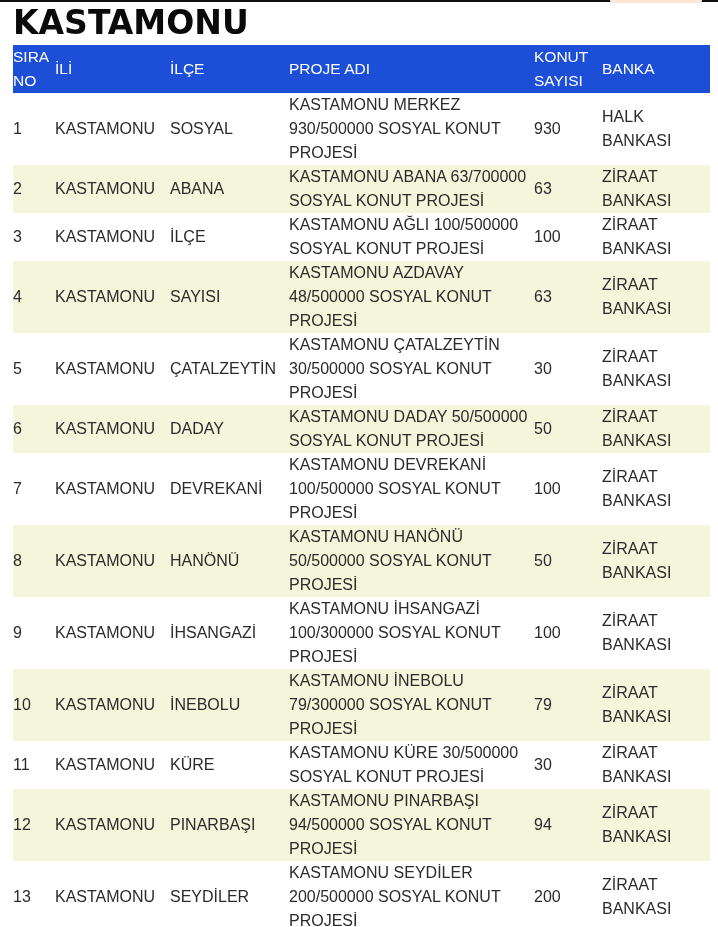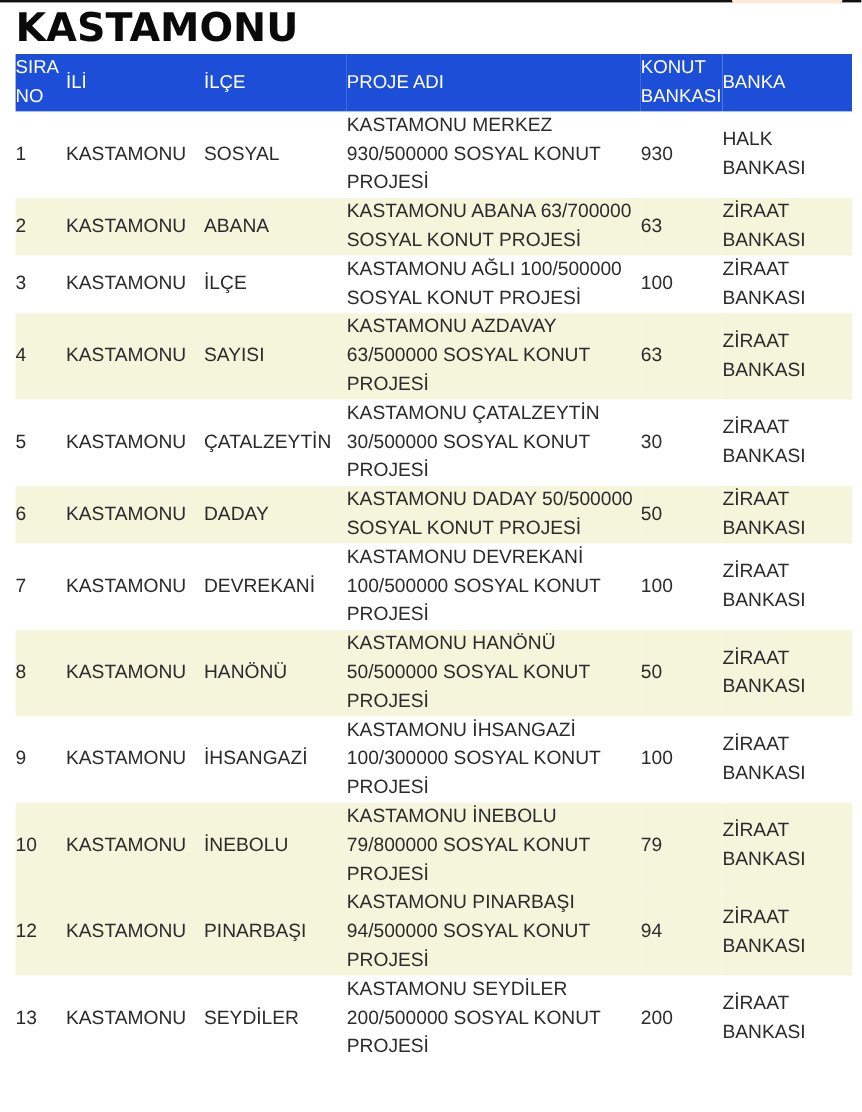--- a/index.html
+++ b/index.html
@@ -56,21 +56,21 @@
       <col class="c-proje">
       <col class="c-konut">
       <col class="c-banka">
   </colgroup>
   <thead>
     <tr>
       <th class="h-no">SIRA NO</th>
       <th>İLİ</th>
       <th>İLÇE</th>
       <th>PROJE ADI</th>
-      <th>KONUT BANKASI</th>
+      <th>KONUT SAYISI</th>
       <th>BANKA</th>
     </tr>
   </thead>
   <tbody>
     <tr class="odd h3">
       <td class="c-no">1</td>
       <td>KASTAMONU</td>
       <td>SOSYAL</td>
       <td>KASTAMONU MERKEZ 930/500000 SOSYAL KONUT PROJESİ</td>
       <td>930</td>
@@ -89,21 +89,21 @@
       <td>KASTAMONU</td>
       <td>İLÇE</td>
       <td>KASTAMONU AĞLI 100/500000 SOSYAL KONUT PROJESİ</td>
       <td>100</td>
       <td>ZİRAAT BANKASI</td>
     </tr>
     <tr class="even h3">
       <td class="c-no">4</td>
       <td>KASTAMONU</td>
       <td>SAYISI</td>
-      <td>KASTAMONU AZDAVAY 63/500000 SOSYAL KONUT PROJESİ</td>
+      <td>KASTAMONU AZDAVAY 48/500000 SOSYAL KONUT PROJESİ</td>
       <td>63</td>
       <td>ZİRAAT BANKASI</td>
     </tr>
     <tr class="odd h3">
       <td class="c-no">5</td>
       <td>KASTAMONU</td>
       <td>ÇATALZEYTİN</td>
       <td>KASTAMONU ÇATALZEYTİN 30/500000 SOSYAL KONUT PROJESİ</td>
       <td>30</td>
       <td>ZİRAAT BANKASI</td>
@@ -137,22 +137,30 @@
       <td>KASTAMONU</td>
       <td>İHSANGAZİ</td>
       <td>KASTAMONU İHSANGAZİ 100/300000 SOSYAL KONUT PROJESİ</td>
       <td>100</td>
       <td>ZİRAAT BANKASI</td>
     </tr>
     <tr class="even h3">
       <td class="c-no">10</td>
       <td>KASTAMONU</td>
       <td>İNEBOLU</td>
-      <td>KASTAMONU İNEBOLU 79/800000 SOSYAL KONUT PROJESİ</td>
+      <td>KASTAMONU İNEBOLU 79/300000 SOSYAL KONUT PROJESİ</td>
       <td>79</td>
+      <td>ZİRAAT BANKASI</td>
+    </tr>
+    <tr class="odd h2">
+      <td class="c-no">11</td>
+      <td>KASTAMONU</td>
+      <td>KÜRE</td>
+      <td>KASTAMONU KÜRE 30/500000 SOSYAL KONUT PROJESİ</td>
+      <td>30</td>
       <td>ZİRAAT BANKASI</td>
     </tr>
     <tr class="even h3">
       <td class="c-no">12</td>
       <td>KASTAMONU</td>
       <td>PINARBAŞI</td>
       <td>KASTAMONU PINARBAŞI 94/500000 SOSYAL KONUT PROJESİ</td>
       <td>94</td>
       <td>ZİRAAT BANKASI</td>
     </tr>

